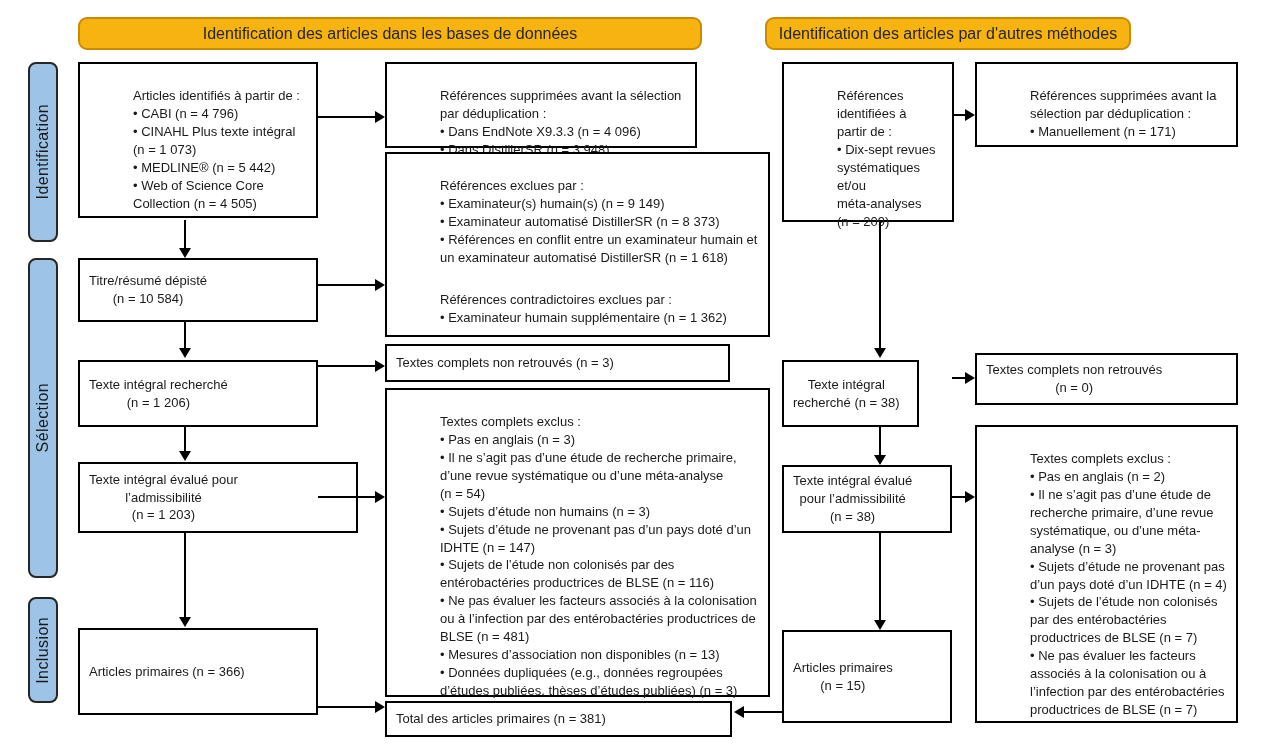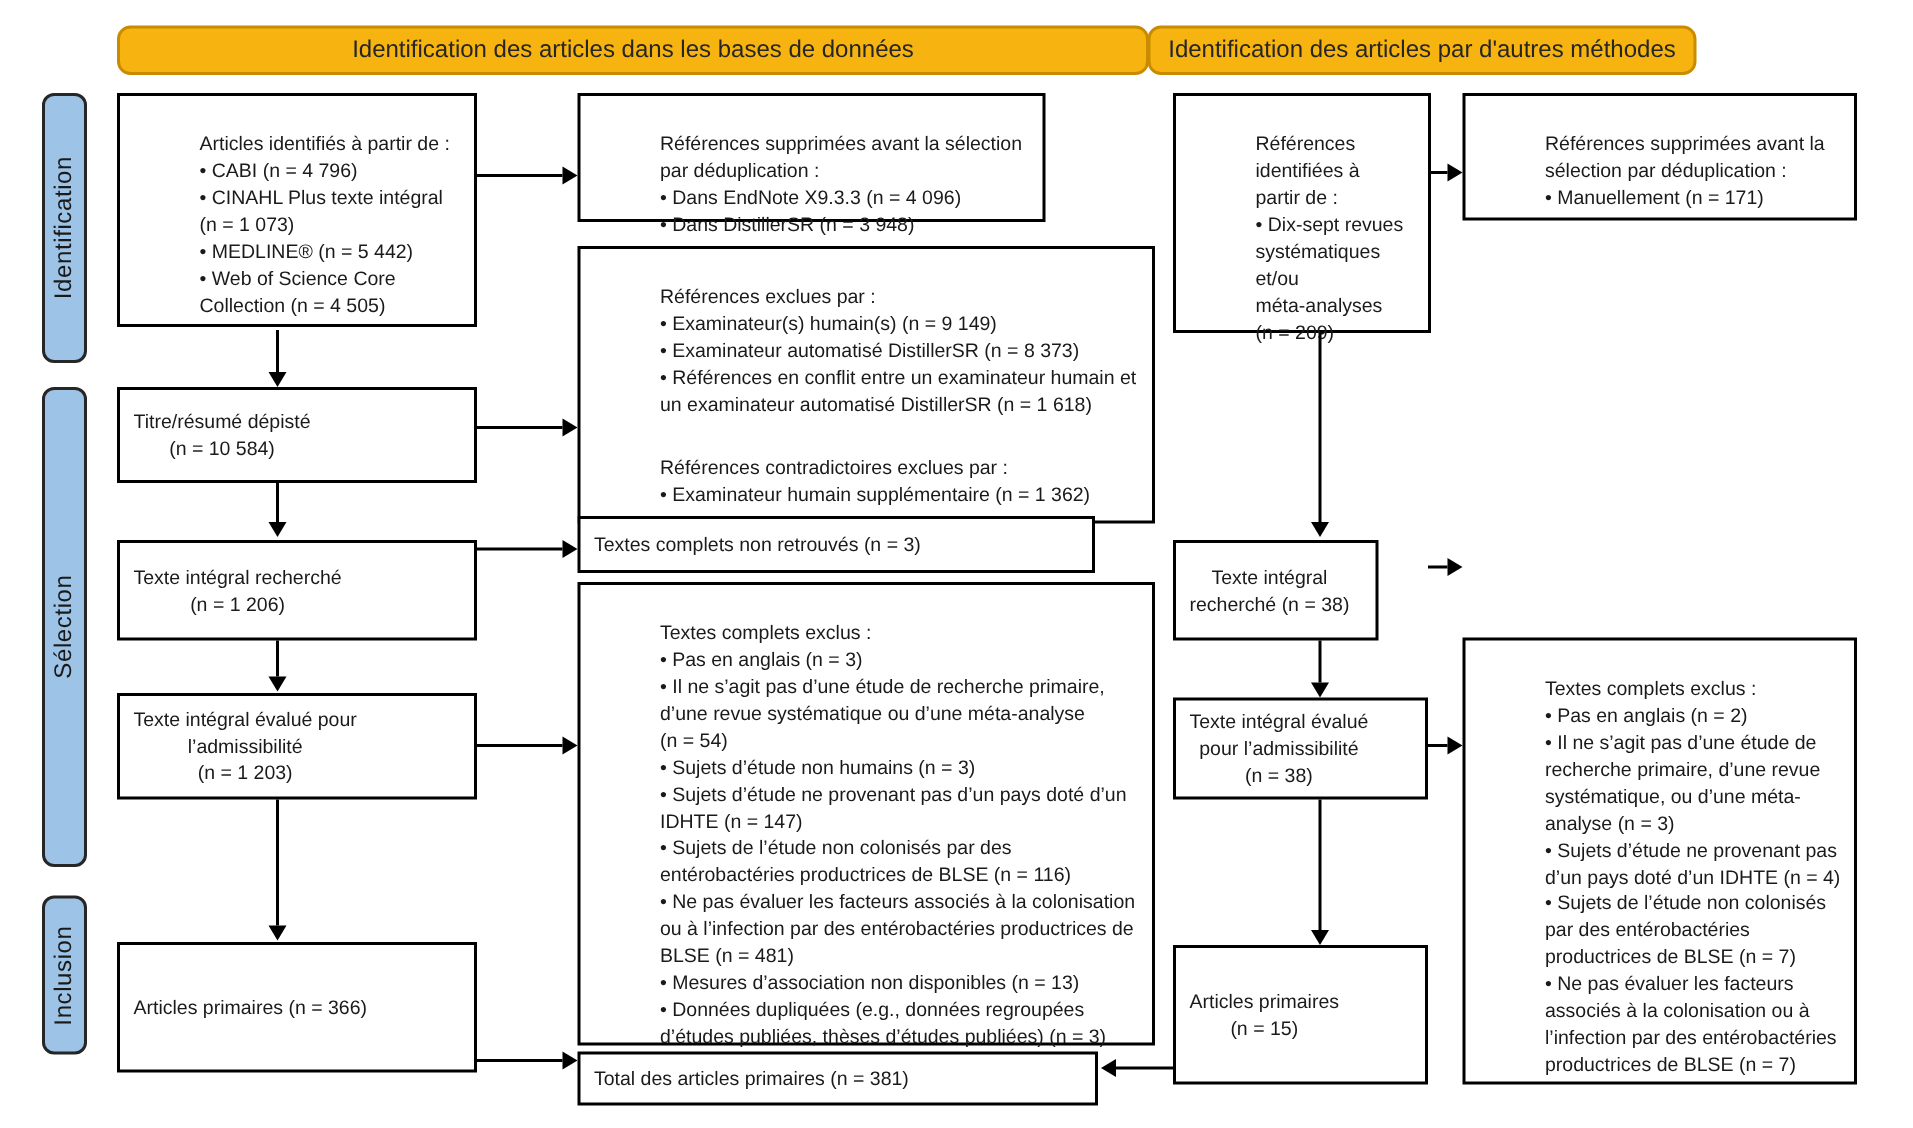--- a/index.html
+++ b/index.html
@@ -7,21 +7,21 @@
     position:relative;width:1275px;height:752px;background:#fff;
     font-family:"Liberation Sans",sans-serif;color:#1a1a1a;overflow:hidden;
   }
   
   .banner{
     position:absolute;box-sizing:border-box;height:33px;
     background:#F7B410;border:2px solid #C98B00;border-radius:9px;
     display:flex;align-items:center;justify-content:center;
     font-size:16px;color:#262626;
   }
-  #banner-db{left:78px;top:17px;width:688px;}
+  #banner-db{left:78px;top:17px;width:624px;}
   #banner-om{left:765px;top:17px;width:366px;justify-content:center;}
   
   .stage{
     position:absolute;box-sizing:border-box;width:30px;
     background:#9DC3E6;border:2px solid #262626;border-radius:8px;
     display:flex;align-items:center;justify-content:center;
   }
   .stage span{writing-mode:vertical-rl;transform:rotate(180deg);font-size:16px;letter-spacing:.4px;}
   #stage-id {left:28px;top:62px;height:180px;}
   #stage-sel{left:28px;top:258px;height:320px;}
@@ -32,25 +32,25 @@
     border:2px solid #000;padding:5px 9px;
     font-size:13px;line-height:1.38;white-space:pre-line;
   }
   .box.center{display:flex;align-items:center;text-align:center;}
   .para{display:block;margin-left:44px;}
   .para + .para{margin-top:6px;}
   
   #b-l1{left:78px;top:62px;width:240px;height:156px;}
   #b-l2{left:78px;top:258px;width:240px;height:64px;}
   #b-l3{left:78px;top:360px;width:240px;height:67px;}
-  #b-l4{left:78px;top:462px;width:240px;height:71px;}
+  #b-l4{left:78px;top:462px;width:280px;height:71px;}
   #b-l5{left:78px;top:628px;width:240px;height:87px;}
   
   #b-m1{left:385px;top:62px;width:312px;height:86px;}
-  #b-m2{left:385px;top:164px;width:385px;height:185px;}
+  #b-m2{left:385px;top:152px;width:385px;height:185px;}
   #b-m3{left:385px;top:344px;width:345px;height:38px;}
   #b-m4{left:385px;top:388px;width:385px;height:309px;}
   #b-total{left:385px;top:701px;width:347px;height:36px;}
   
   #b-r1{left:782px;top:62px;width:172px;height:160px;}
   #b-r2{left:782px;top:360px;width:137px;height:67px;}
   #b-r3{left:782px;top:465px;width:170px;height:68px;}
   #b-r4{left:782px;top:630px;width:170px;height:93px;}
   
   #b-e1{left:975px;top:62px;width:263px;height:85px;}
@@ -189,20 +189,24 @@
   </div>
   <div class="box center" id="b-r4">
     <span>Articles primaires
 (n&nbsp;=&nbsp;15)</span>
   </div>
 
   <div class="box" id="b-e1">
     <span class="para">Références supprimées avant la sélection par déduplication :
 • Manuellement (n&nbsp;=&nbsp;171)</span>
   </div>
+  <div class="box center" id="b-e2">
+    <span>Textes complets non retrouvés
+(n&nbsp;=&nbsp;0)</span>
+  </div>
   <div class="box" id="b-e3">
     <span class="para">Textes complets exclus :
 • Pas en anglais (n&nbsp;=&nbsp;2)
 • Il ne s’agit pas d’une étude de recherche primaire, d’une revue systématique, ou d’une méta-analyse (n&nbsp;=&nbsp;3)
 • Sujets d’étude ne provenant pas d’un pays doté d’un IDHTE (n&nbsp;=&nbsp;4)
 • Sujets de l’étude non colonisés par des entérobactéries productrices de BLSE (n&nbsp;=&nbsp;7)
 • Ne pas évaluer les facteurs associés à la colonisation ou à l’infection par des entérobactéries productrices de BLSE (n&nbsp;=&nbsp;7)</span>
   </div>
 
   <div class="av" id="a-l1"></div>

